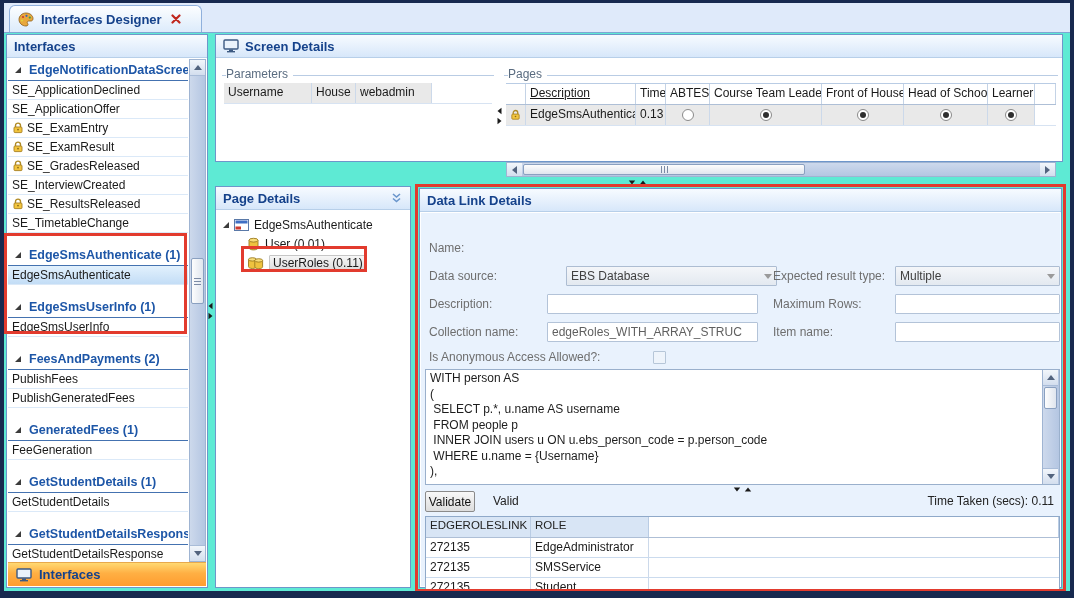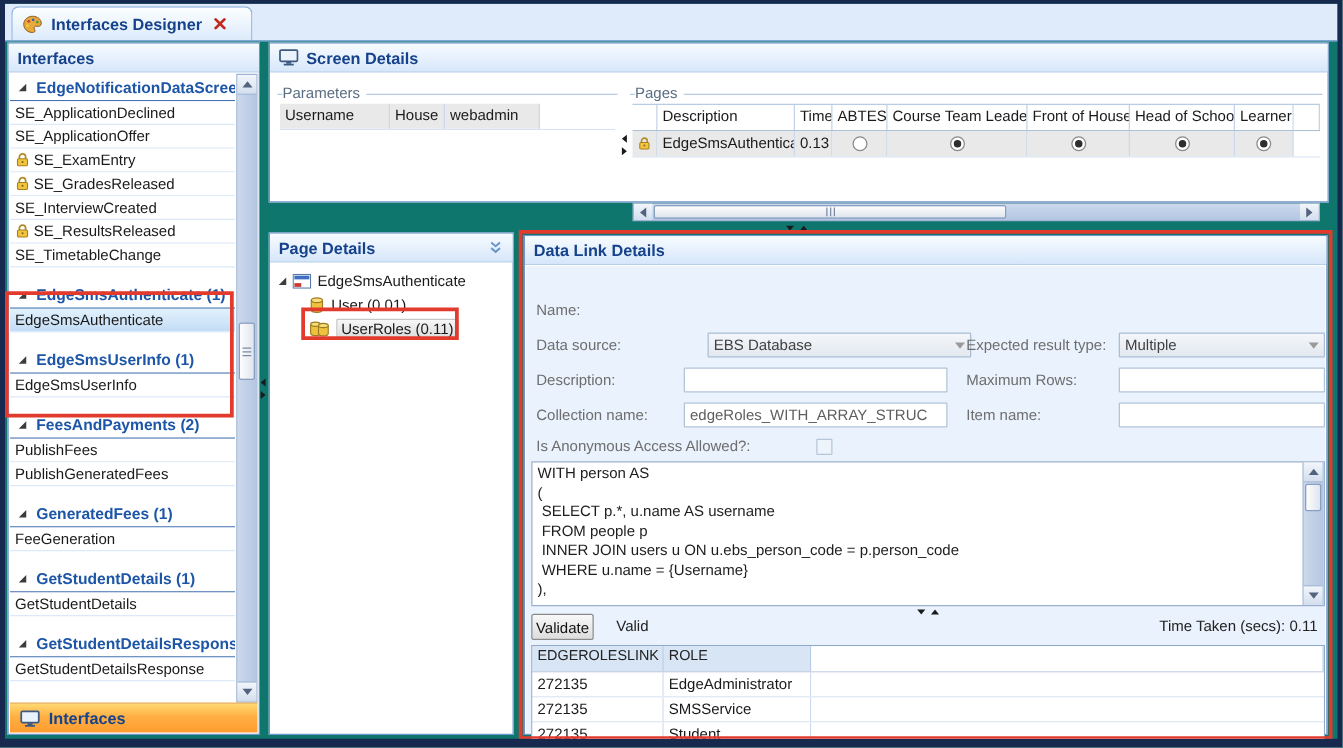--- a/index.html
+++ b/index.html
@@ -1,18 +1,18 @@
 <!DOCTYPE html>
 <html><head>
 <meta charset="utf-8">
 <style>
   html,body{margin:0;padding:0;}
   body{width:1074px;height:598px;overflow:hidden;font-family:"Liberation Sans",sans-serif;font-size:12px;color:#1a1a1a;-webkit-font-smoothing:antialiased;}
   .frame{position:absolute;left:0;top:0;width:1074px;height:598px;background:#17294f;}
-  .inner{position:absolute;left:4px;top:3px;width:1066px;height:588px;background:#0f766e;overflow:hidden;}
+  .inner{position:absolute;left:4px;top:3px;width:1066px;height:588px;background:#5eead4;overflow:hidden;}
 
   
   .tabstrip{position:absolute;left:0;top:0;width:100%;height:29px;background:#dfeafa;border-bottom:1px solid #7ea6d4;}
   .tab{position:absolute;left:5px;top:2px;width:193px;height:27px;border:1px solid #8fb0dc;border-bottom:none;border-radius:6px 6px 0 0;background:linear-gradient(#fcfeff,#dcebfb);display:flex;align-items:center;gap:7px;padding:0 8px;box-sizing:border-box;}
   .tab-label{font-weight:bold;color:#15428b;font-size:13px;white-space:nowrap;}
   .tab-close{margin-left:2px;display:flex;align-items:center;cursor:pointer;}
 
   
   .panel{position:absolute;background:#fff;border:1px solid #6e96ca;box-sizing:border-box;}
   .panel-header{height:23px;background:linear-gradient(#f7fbff,#d7e7fa);border-bottom:1px solid #b7cfe9;display:flex;align-items:center;gap:6px;padding:0 7px;font-weight:bold;color:#15428b;font-size:13px;box-sizing:border-box;}
@@ -156,20 +156,30 @@
             <span class="side-item-label">SE_ExamEntry</span>
           </div>
           <div class="side-item">
             <span class="lock">
               <svg width="12" height="12" viewBox="0 0 12 12">
                 <path d="M3.5 5.2V3.6a2.5 2.5 0 0 1 5 0v1.6" fill="none" stroke="#b08c28" stroke-width="1.4"></path>
                 <rect x="2" y="5" width="8" height="5.6" rx="1" fill="#f2c53e" stroke="#a87f1f" stroke-width="0.9"></rect>
                 <circle cx="6" cy="7.6" r="0.9" fill="#8a6a18"></circle>
               </svg>
             </span>
+            <span class="side-item-label">SE_ExamResult</span>
+          </div>
+          <div class="side-item">
+            <span class="lock">
+              <svg width="12" height="12" viewBox="0 0 12 12">
+                <path d="M3.5 5.2V3.6a2.5 2.5 0 0 1 5 0v1.6" fill="none" stroke="#b08c28" stroke-width="1.4"></path>
+                <rect x="2" y="5" width="8" height="5.6" rx="1" fill="#f2c53e" stroke="#a87f1f" stroke-width="0.9"></rect>
+                <circle cx="6" cy="7.6" r="0.9" fill="#8a6a18"></circle>
+              </svg>
+            </span>
             <span class="side-item-label">SE_GradesReleased</span>
           </div>
           <div class="side-item">
             <span class="side-item-label">SE_InterviewCreated</span>
           </div>
           <div class="side-item">
             <span class="lock">
               <svg width="12" height="12" viewBox="0 0 12 12">
                 <path d="M3.5 5.2V3.6a2.5 2.5 0 0 1 5 0v1.6" fill="none" stroke="#b08c28" stroke-width="1.4"></path>
                 <rect x="2" y="5" width="8" height="5.6" rx="1" fill="#f2c53e" stroke="#a87f1f" stroke-width="0.9"></rect>
@@ -286,21 +296,21 @@
       <span class="tri-lf mini"></span>
           <span class="tri-rt mini"></span>
     </div>
 
     <div class="groupbox" style="left:288px;top:34px;width:554px;height:108px;">
       <span class="gb-label">Pages</span>
       <div class="gb-line"></div>
       <div id="pages-table" style="position:absolute;left:2px;top:14px;right:2px;">
             <div class="trow thead">
               <span class="tcell" style="width: 20px;"></span>
-              <span class="tcell" style="width: 110px;">Description</span>
+              <span class="tcell" style="width: 110px; text-decoration: underline;">Description</span>
               <span class="tcell" style="width: 30px;">Time</span>
               <span class="tcell" style="width: 44px;">ABTEST</span>
               <span class="tcell" style="width: 112px;">Course Team Leader</span>
               <span class="tcell" style="width: 82px;">Front of House</span>
               <span class="tcell" style="width: 84px;">Head of School</span>
               <span class="tcell" style="width: 47px;">Learner</span>
               <span class="tcell tfill"></span>
             </div>
             <div class="trow tdata gray">
               <span class="tcell ccenter" style="width: 20px;">

